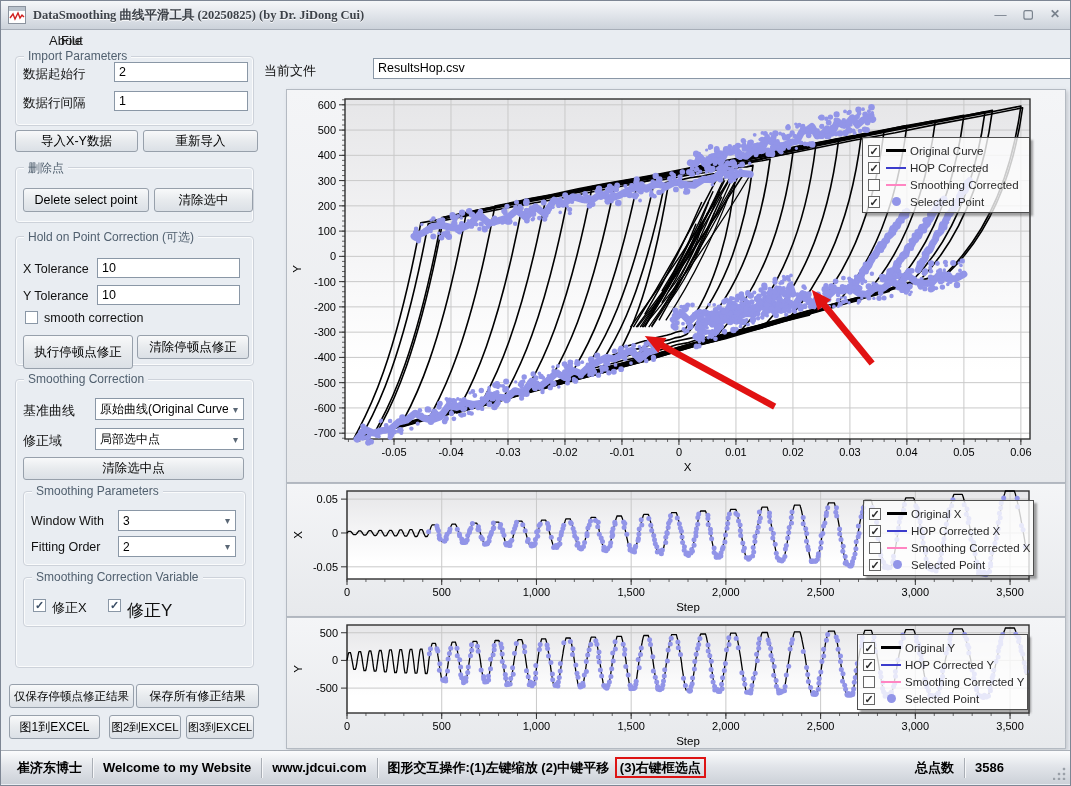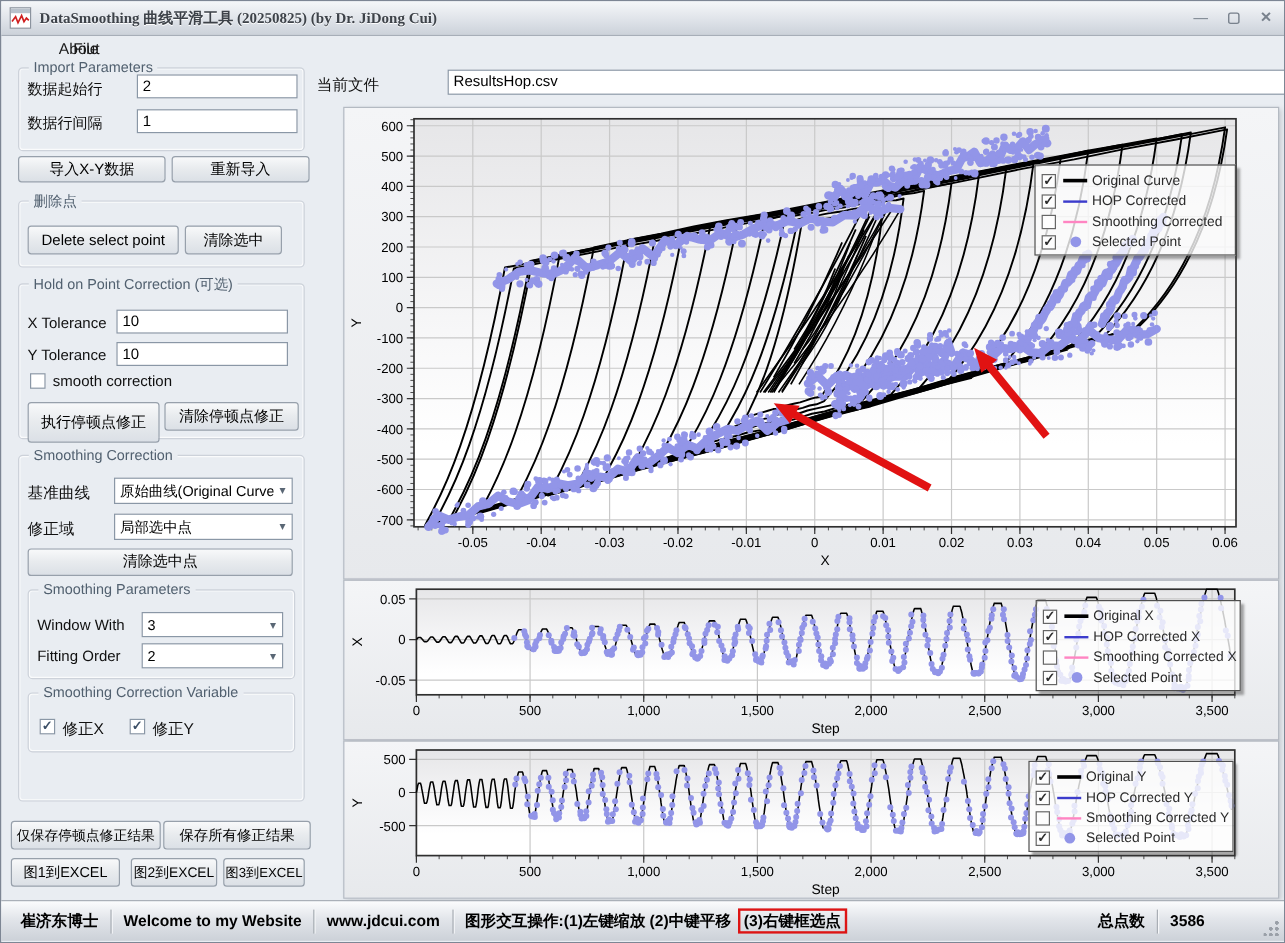--- a/index.html
+++ b/index.html
@@ -77,21 +77,21 @@
   <span class="lbl" style="left:22px;top:94px;">数据行间隔</span>
   <input class="tb" style="left: 113px; top: 90px; width: 134px; height: 20px;" value="1">
 
   <div class="btn" style="left:14px;top:129px;width:123px;height:22px;text-align:center;">导入X-Y数据</div>
   <div class="btn" style="left:142px;top:129px;width:115px;height:22px;">重新导入</div>
 
   <div class="group" style="left:14px;top:166px;width:237px;height:54px;">
     <span class="group-title">删除点</span>
   </div>
   <div class="btn" style="left:22px;top:187px;width:126px;height:24px;">Delete select point</div>
-  <div class="btn" style="left:153px;top:187px;width:81px;height:24px;">清除选中</div>
+  <div class="btn" style="left:153px;top:187px;width:99px;height:24px;">清除选中</div>
 
   <div class="group" style="left:14px;top:235px;width:237px;height:128px;">
     <span class="group-title">Hold on Point Correction (可选)</span>
   </div>
   <span class="lbl" style="left:22px;top:261px;">X Tolerance</span>
   <input class="tb" style="left: 96px; top: 257px; width: 143px; height: 20px;" value="10">
   <span class="lbl" style="left:22px;top:288px;">Y Tolerance</span>
   <input class="tb" style="left: 96px; top: 284px; width: 143px; height: 20px;" value="10">
   <span class="chk" style="left:24px;top:310px;"></span>
   <span class="lbl" style="left:43px;top:310px;">smooth correction</span>
@@ -126,21 +126,21 @@
     <span class="combo-text">2</span>
     <span class="combo-arrow">▾</span>
   </div>
 
   <div class="group" style="left:22px;top:576px;width:221px;height:48px;">
     <span class="group-title">Smoothing Correction Variable</span>
   </div>
   <span class="chk" style="left:32px;top:598px;">✓</span>
   <span class="lbl" style="left:51px;top:598px;font-size:13px;">修正X</span>
   <span class="chk" style="left:107px;top:598px;">✓</span>
-  <span class="lbl" style="left:126px;top:598px;font-size:13px;">修正Y</span>
+  <span class="lbl" style="left:126px;top:598px;font-size:17px;">修正Y</span>
 
 
   <div class="btn" style="left:8px;top:683px;width:125px;height:24px;font-size:11.5px;">仅保存停顿点修正结果</div>
   <div class="btn" style="left:135px;top:683px;width:123px;height:24px;font-size:12px;text-align:right;">保存所有修正结果</div>
   <div class="btn" style="left:8px;top:714px;width:91px;height:24px;font-size:12px;">图1到EXCEL</div>
   <div class="btn" style="left:108px;top:714px;width:72px;height:24px;font-size:11.5px;">图2到EXCEL</div>
   <div class="btn" style="left:185px;top:714px;width:68px;height:24px;font-size:11px;">图3到EXCEL</div>
 
   <span class="lbl" style="left:263px;top:61px;font-size:13px;">当前文件</span>
   <div class="tb" style="left:329px;top:57px;width:723px;height:21px;font-size:12.5px;line-height:17px;margin-left:43px;">

